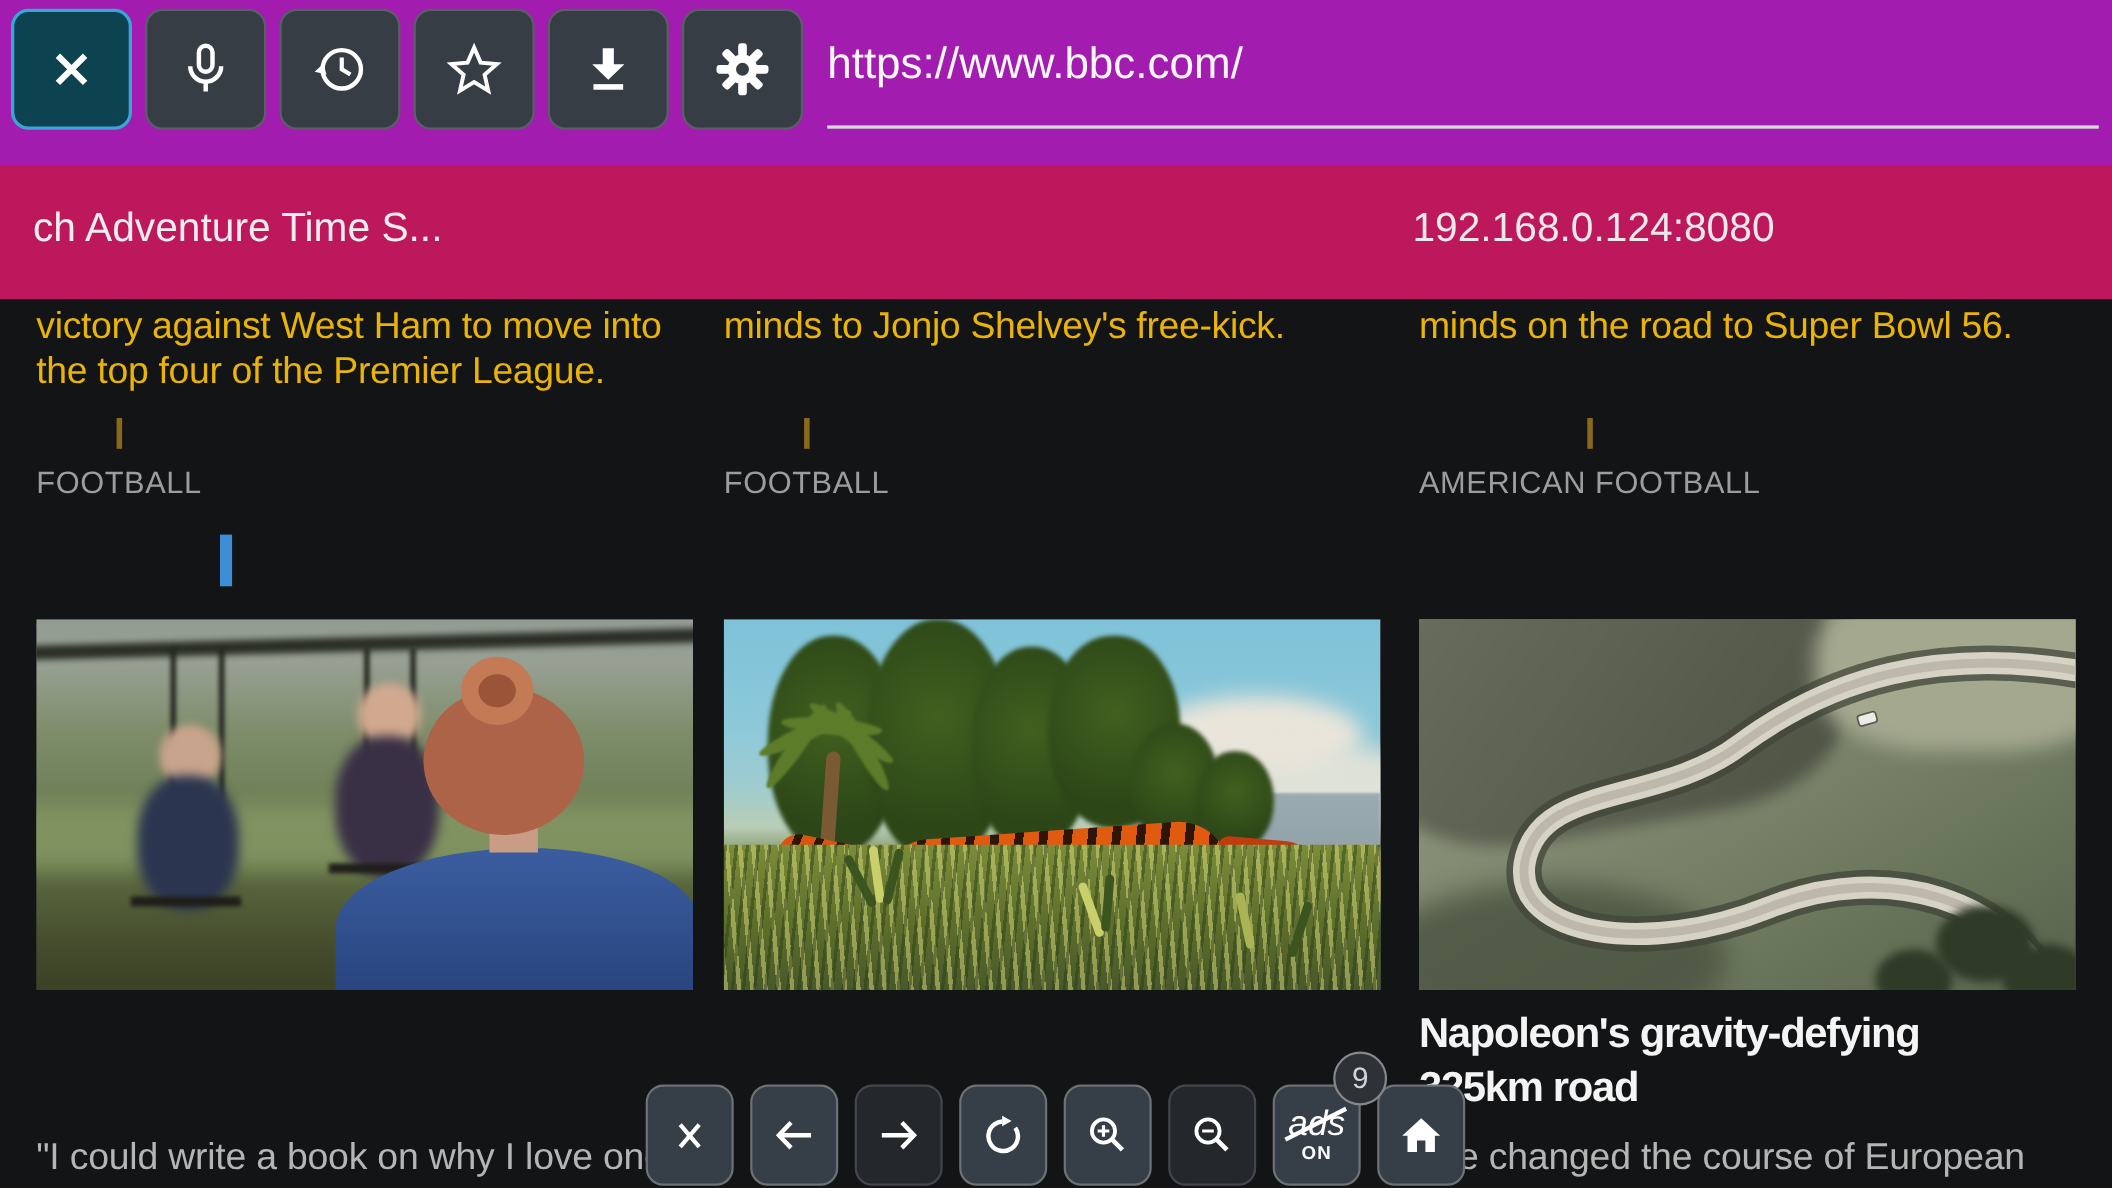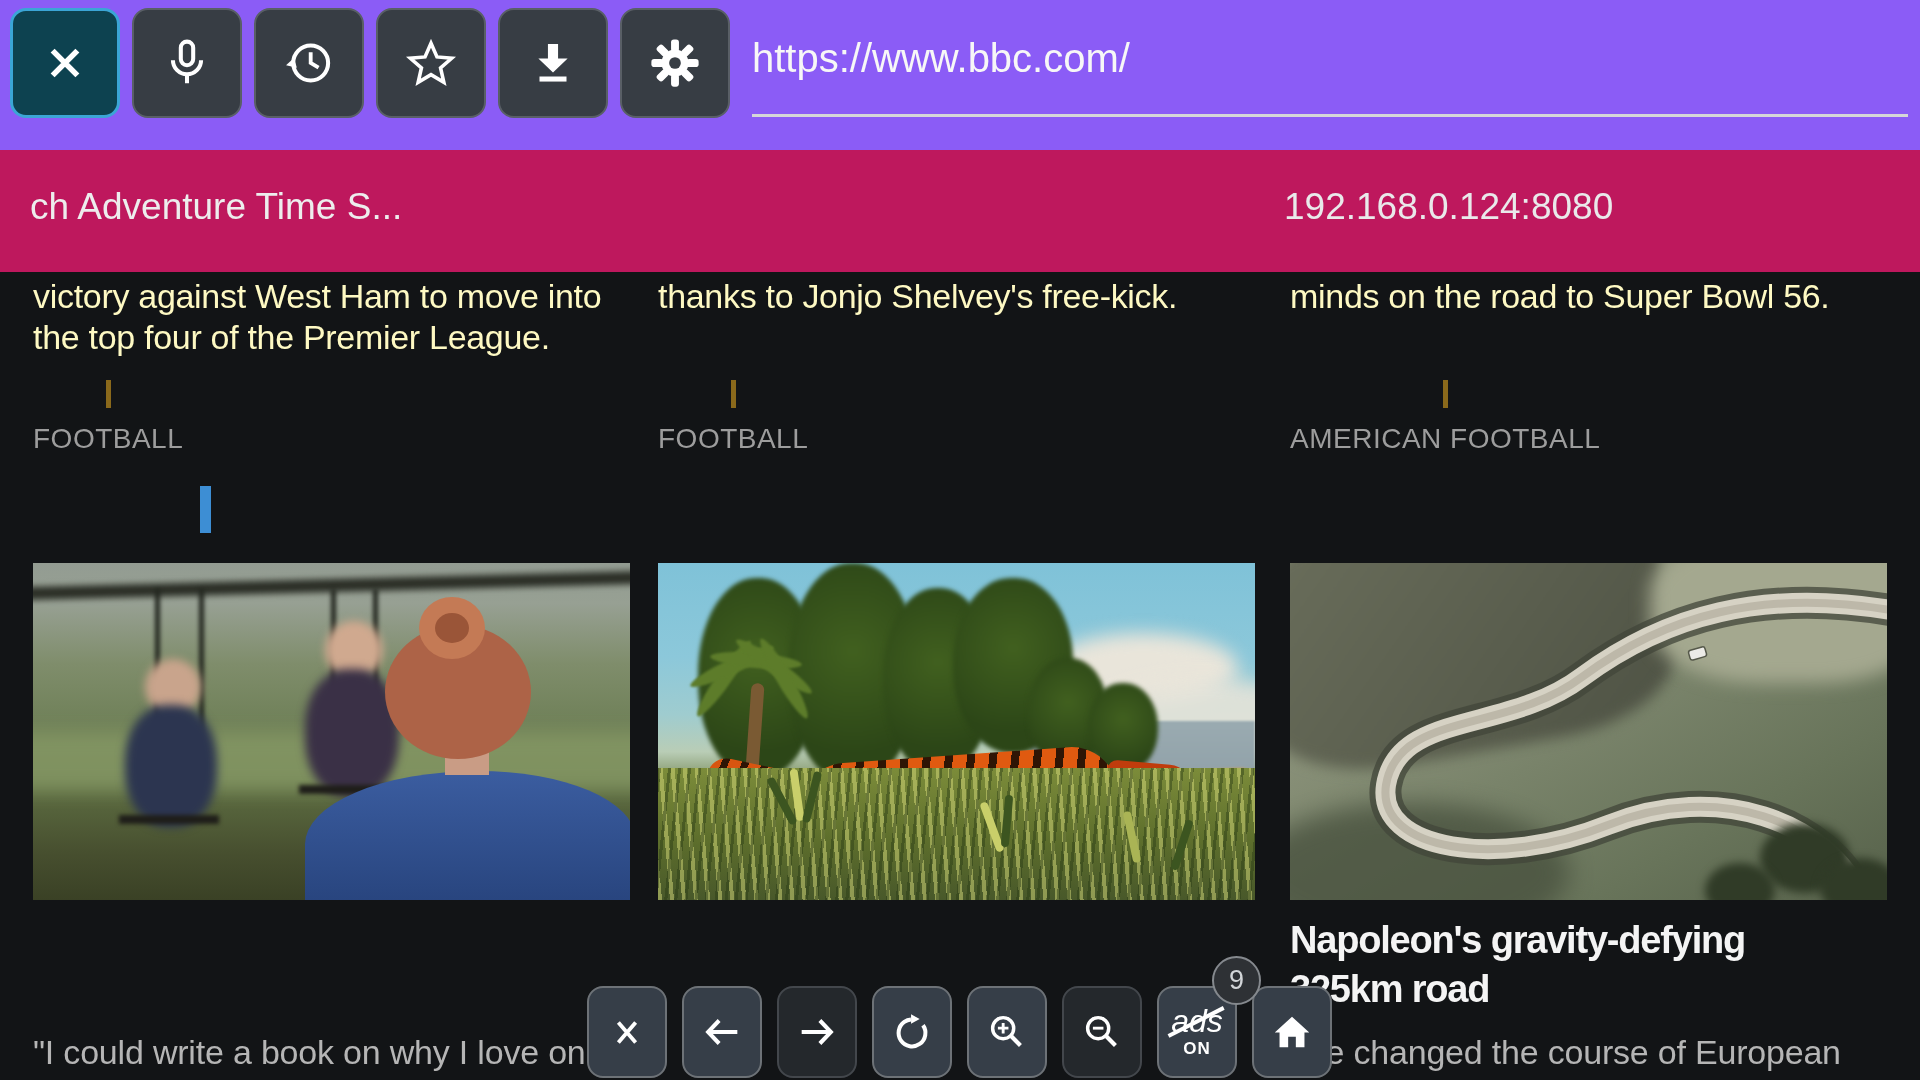--- a/index.html
+++ b/index.html
@@ -4,21 +4,21 @@
 <style>
   html,body{margin:0;padding:0;}
   body{
     width:1920px;height:1080px;overflow:hidden;position:relative;
     background:#121416;font-family:"Liberation Sans",sans-serif;
     -webkit-font-smoothing:antialiased;
   }
   .abs{position:absolute;}
 
   
-  .chrome-toolbar{left:0;top:0;width:1920px;height:150px;background:#8b5cf6;}
+  .chrome-toolbar{left:0;top:0;width:1920px;height:150px;background:#a21caf;}
   .chrome-tabstrip{left:0;top:150px;width:1920px;height:122px;background:#be185d;}
 
   .tb-btn{
     top:8px;width:110px;height:110px;border-radius:16px;
     background:#373d44;border:2px solid #595f66;box-sizing:border-box;
     display:flex;align-items:center;justify-content:center;
   }
   .tb-btn.active{background:#0d4250;border:3px solid #3ba5d6;}
   .tb-btn svg{width:54px;height:54px;display:block;}
 
@@ -42,21 +42,21 @@
   .newtab-btn{
     left:1832px;top:164px;width:77px;height:77px;border-radius:14px;
     background:#33393f;border:2px solid #60656a;box-sizing:border-box;
     display:flex;align-items:center;justify-content:center;
   }
   .newtab-btn svg{width:40px;height:40px;}
 
   
   .page{left:0;top:272px;width:1920px;height:808px;background:#121416;}
 
-  .story{top:4px;width:622px;font-size:34px;line-height:41px;color:#fef9c3;
+  .story{top:4px;width:622px;font-size:34px;line-height:41px;color:#eab308;
     letter-spacing:-0.3px;white-space:pre-line;}
   .tagrow{top:108px;display:flex;align-items:center;gap:15px;flex-direction:column;}
   .tagbar{width:5px;height:28px;background:#8a691b;}
   .tagtext{font-size:28px;color:#9d9d9d;letter-spacing:0.5px;}
 
   .section-head{left:33px;top:214px;display:flex;align-items:center;gap:23px;flex-direction:column;}
   .section-bar{width:11px;height:47px;background:#3d8ed4;}
   .section-title{font-size:46px;font-weight:bold;color:#c9ccce;letter-spacing:-0.5px;white-space:nowrap;}
 
   .col1{left:33px;} .col2{left:658px;} .col3{left:1290px;}
@@ -230,21 +230,21 @@
           <path d="M24 11 v26 M11 24 h26" stroke="#fff" stroke-width="4" fill="none"></path>
         </svg>
     </span>
   </div>
 </div>
 
 <div class="abs page">
 
   <div class="abs story col1">victory against West Ham to move into
 the top four of the Premier League.</div>
-  <div class="abs story col2">thanks to Jonjo Shelvey's free-kick.</div>
+  <div class="abs story col2">minds to Jonjo Shelvey's free-kick.</div>
   <div class="abs story col3">minds on the road to Super Bowl 56.</div>
 
   <div class="abs tagrow col1">
     <div class="tagbar"></div>
     <div class="tagtext">FOOTBALL</div>
   </div>
   <div class="abs tagrow col2">
     <div class="tagbar"></div>
     <div class="tagtext">FOOTBALL</div>
   </div>

